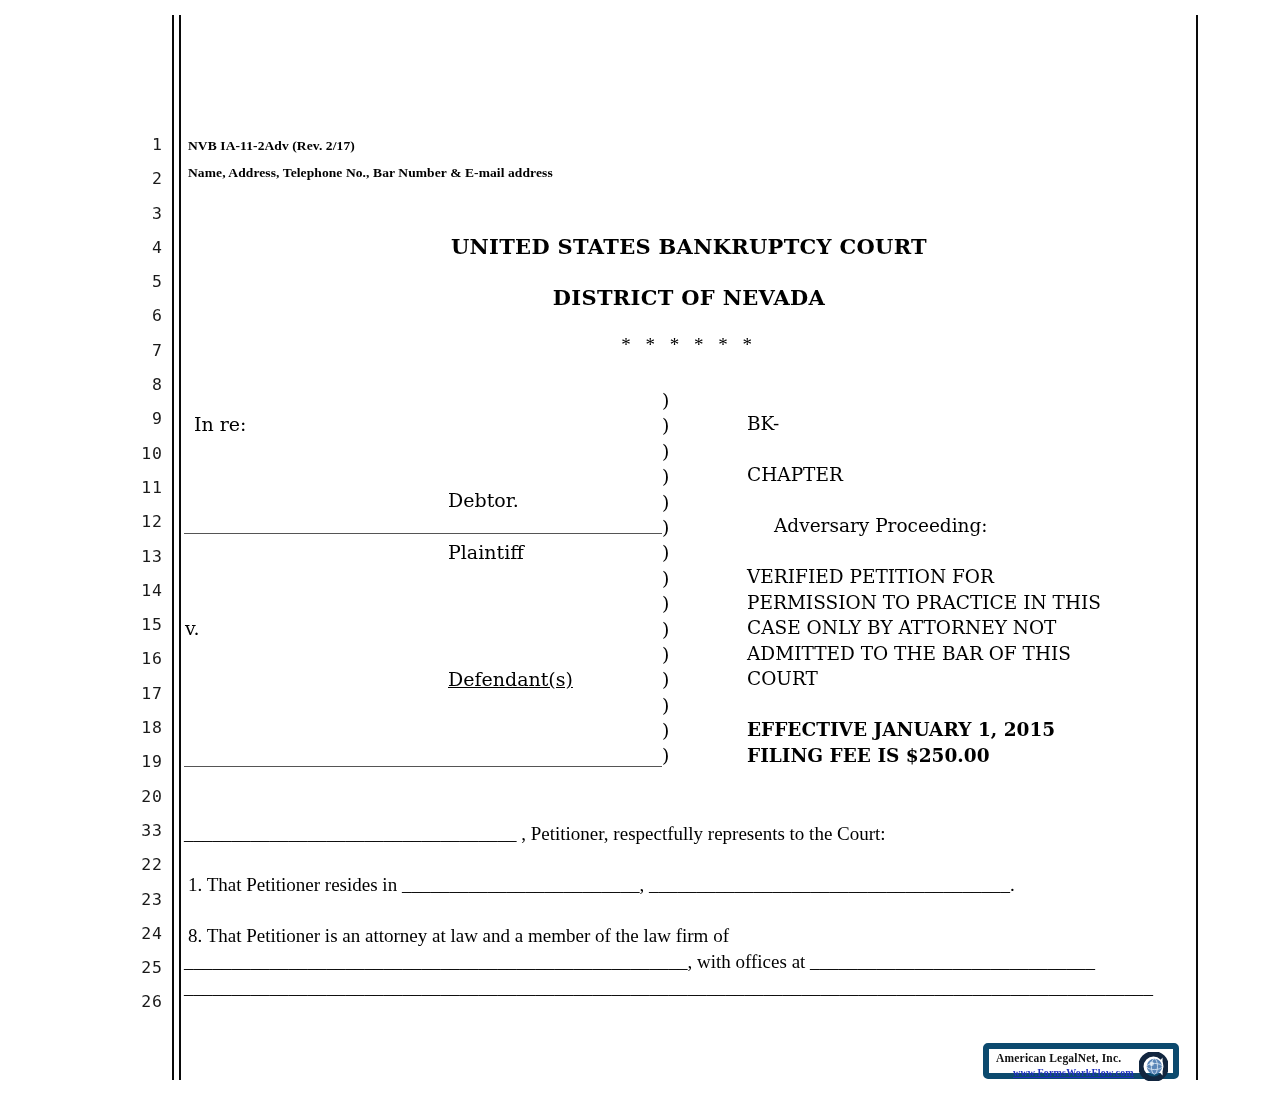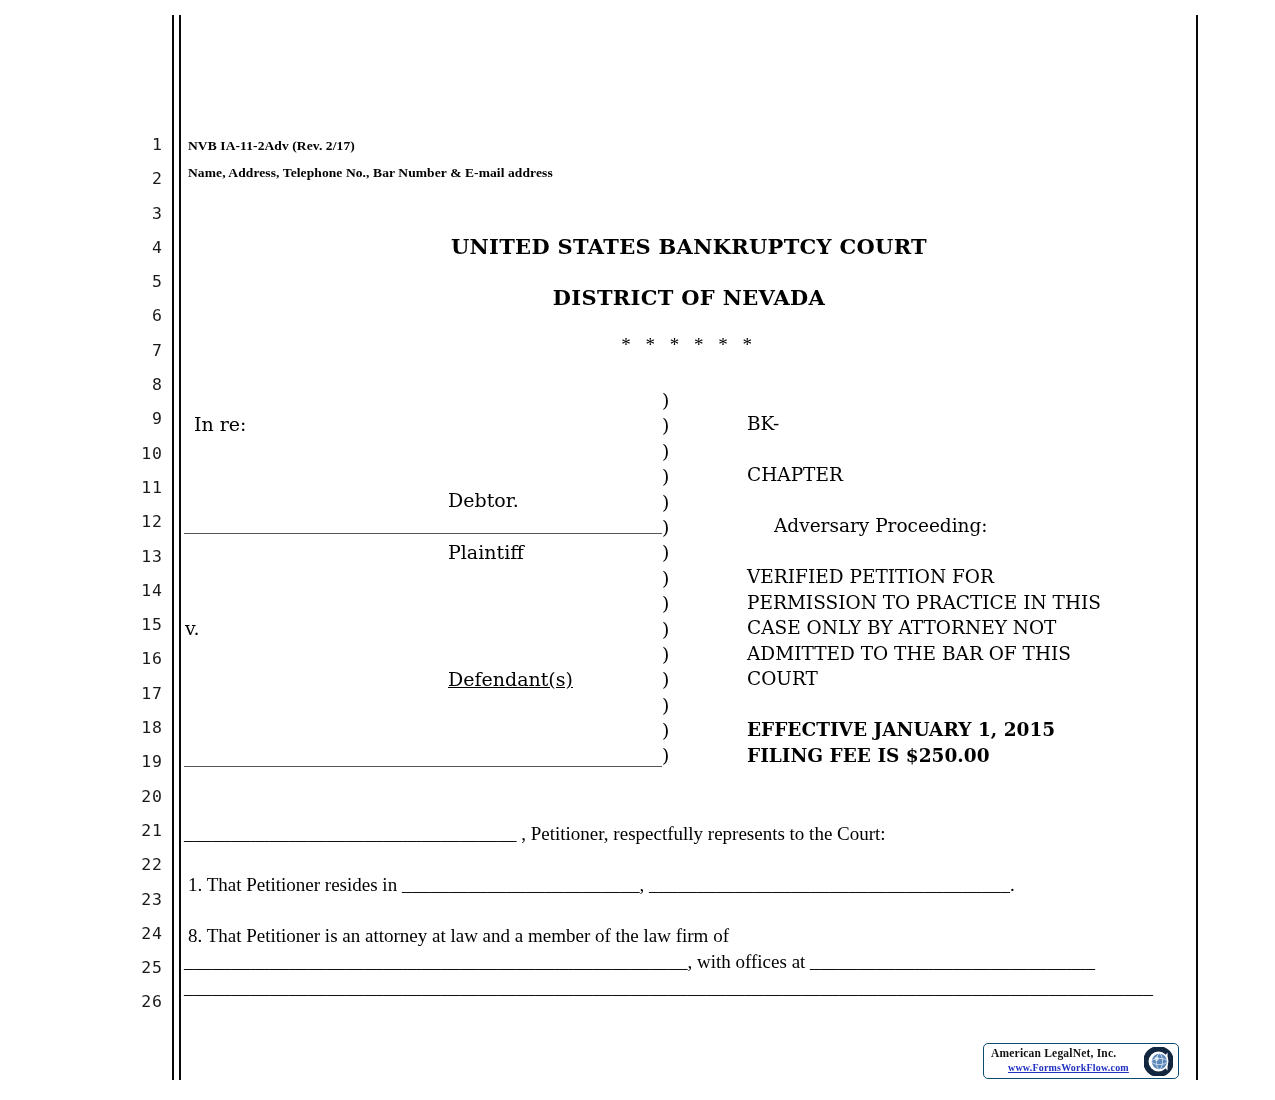--- a/index.html
+++ b/index.html
@@ -116,21 +116,21 @@
     white-space: nowrap;
   }
 
   
   #footer-badge {
     position: absolute;
     left: 983px;
     top: 1043px;
     width: 196px;
     height: 36px;
-    border: 1px solid #0c4a6e;
+    border: 6px solid #0c4a6e;
     border-radius: 5px;
     background: #ffffff;
     box-sizing: border-box;
   }
   #badge-company {
     position: absolute;
     left: 7px;
     top: 3px;
     font-family: "Liberation Serif", "DejaVu Serif", serif;
     font-size: 11.5px;
@@ -182,21 +182,21 @@
     <div class="line-number">11</div>
     <div class="line-number">12</div>
     <div class="line-number">13</div>
     <div class="line-number">14</div>
     <div class="line-number">15</div>
     <div class="line-number">16</div>
     <div class="line-number">17</div>
     <div class="line-number">18</div>
     <div class="line-number">19</div>
     <div class="line-number">20</div>
-    <div class="line-number">21</div>
+    <div class="line-number">33</div>
     <div class="line-number">22</div>
     <div class="line-number">23</div>
     <div class="line-number">24</div>
     <div class="line-number">25</div>
     <div class="line-number">26</div>
   </div>
 
   <div id="content">
 
     <div class="abs form-meta" style="left:4px; top:138px;">NVB IA-11-2Adv (Rev. 2/17)</div>

